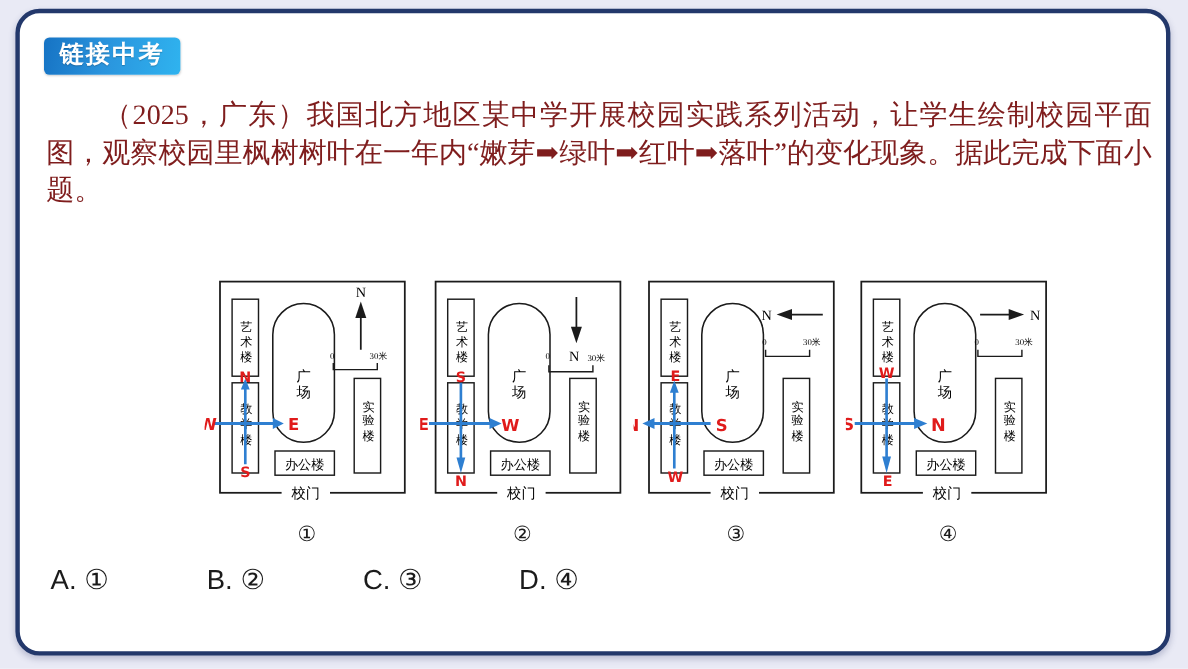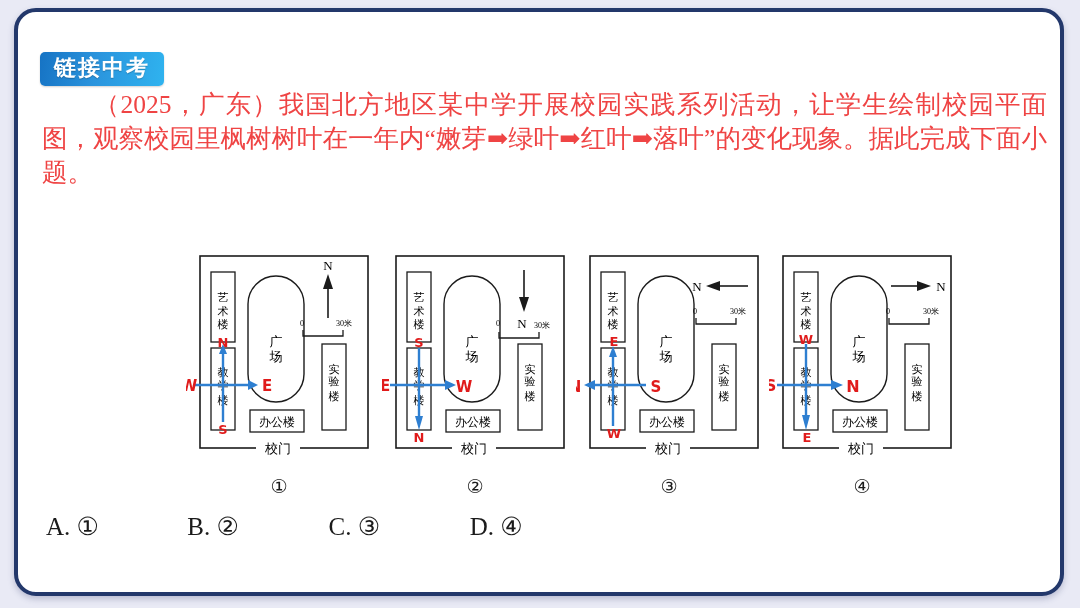--- a/index.html
+++ b/index.html
@@ -14,51 +14,51 @@
     width:1050px;height:588px;
     background:#ffffff;
     border:4px solid #23386b;
     border-radius:22px;
     box-sizing:border-box;
     box-shadow:0 3px 6px rgba(60,70,120,.28);
     overflow:hidden;
   }
   
   #badge{
-    position:absolute;left:22px;top:40px;
+    position:absolute;left:22px;top:22px;
     padding:5px 14px 7px 14px;
     background:linear-gradient(100deg,#1673c4 0%,#2a94dd 45%,#2fb3ef 100%);
     border-radius:5px;
     color:#ffffff;
     font-family:"DejaVu Sans","Liberation Sans",sans-serif;
     font-weight:bold;
     font-size:22px;
     letter-spacing:2px;
     line-height:1;
     text-shadow:0 1px 1px rgba(0,0,0,.22);
     box-shadow:0 1px 2px rgba(0,0,0,.18);
   }
   
   #stem{
     position:absolute;left:24px;top:76px;width:1005px;
-    font-size:25.5px;line-height:34px;color:#ef4444;
+    font-size:25.5px;line-height:34px;color:#7f1d1d;
     text-align:justify;
   }
   #stem .indent{display:inline-block;width:2em;}
   #q1{
     position:absolute;left:24px;top:183px;width:1010px;
     font-size:25.5px;line-height:34px;color:#1b1b1b;
   }
   #q1 .ansline{display:block;margin-top:2px;}
   .ans-letter{color:#dd1111;font-weight:bold;font-size:27px;padding:0 18px;font-family:"DejaVu Sans","Liberation Sans",sans-serif;}
   
   #options{
     position:absolute;left:28px;top:500px;width:980px;
     font-size:25px;color:#1b1b1b;
-    font-family:Liberation Serif, serif;
+    font-family:Liberation Sans, sans-serif;
   }
   #options .opt{display:inline-block;width:135px;}
   
   #figures{position:absolute;left:168px;top:240px;width:800px;height:245px;}
   .fig{position:absolute;top:0;width:186px;height:245px;}
   .fig:nth-child(1){left:0;}
   .fig:nth-child(2){left:196px;}
   .fig:nth-child(3){left:390px;}
   .fig:nth-child(4){left:583px;}
   .fig svg{display:block;}

